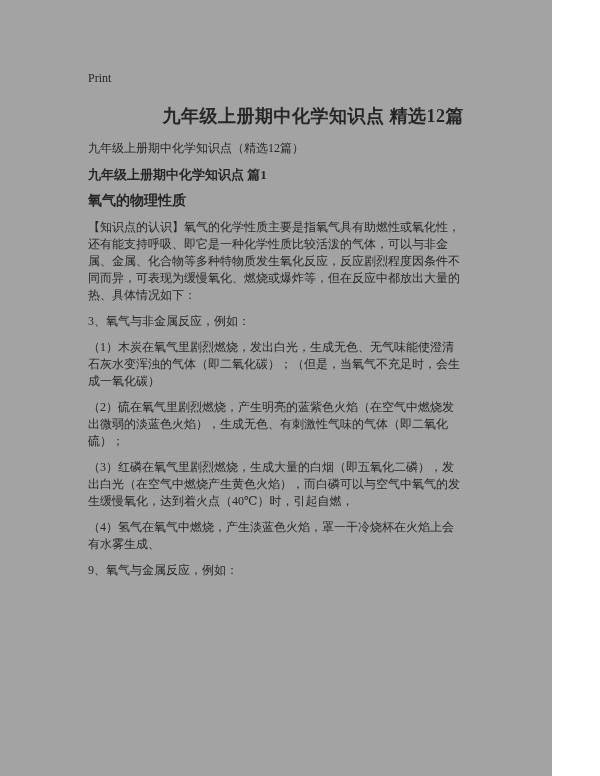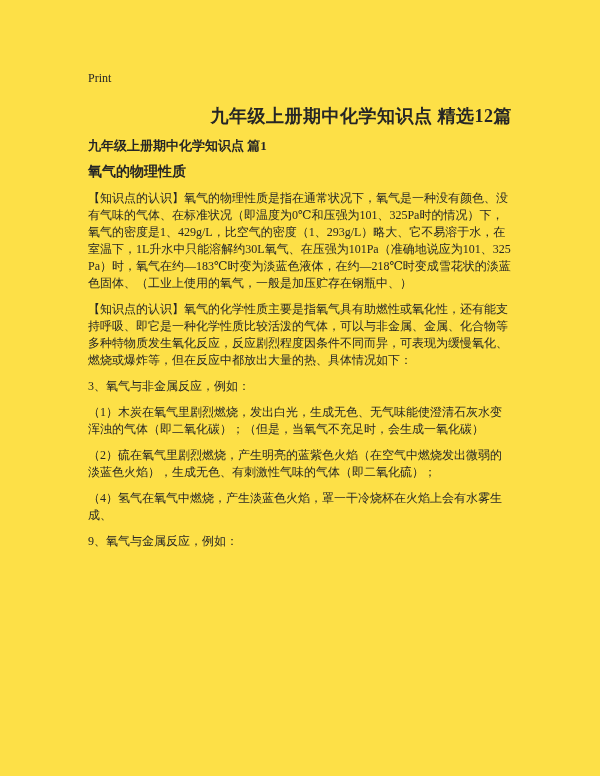--- a/index.html
+++ b/index.html
@@ -7,26 +7,26 @@
     padding: 0;
     background: #ffffff;
   }
   body {
     width: 600px;
     height: 776px;
     overflow: hidden;
   }
   .page {
     box-sizing: border-box;
-    width: 600px;
+    width: 552px;
     height: 776px;
     padding: 68px 88px 30px 88px;
     font-family: "Liberation Serif", "DejaVu Serif", serif;
     color: #262626;
-    background: #fde047;
+    background: #a3a3a3;
   }
   .print-link {
     display: inline-block;
     font-size: 12px;
     line-height: 14px;
     color: #262626;
     text-decoration: none;
     cursor: pointer;
   }
   .doc-title {
@@ -65,35 +65,36 @@
 </style>
 </head>
 <body>
 
 <div class="page">
 
   <a class="print-link">Print</a>
 
   <h1 class="doc-title">九年级上册期中化学知识点 精选12篇</h1>
 
+  <p class="subtitle">九年级上册期中化学知识点（精选12篇）</p>
 
   <h2 class="chapter-heading">九年级上册期中化学知识点 篇1</h2>
 
   <h3 class="section-heading">氧气的物理性质</h3>
 
-  <p class="para">【知识点的认识】氧气的物理性质是指在通常状况下，氧气是一种没有颜色、没有气味的气体、在标准状况（即温度为0℃和压强为101、325Pa时的情况）下，氧气的密度是1、429g/L，比空气的密度（1、293g/L）略大、它不易溶于水，在室温下，1L升水中只能溶解约30L氧气、在压强为101Pa（准确地说应为101、325Pa）时，氧气在约—183℃时变为淡蓝色液体，在约—218℃时变成雪花状的淡蓝色固体、（工业上使用的氧气，一般是加压贮存在钢瓶中、）</p>
 
 
   <p class="para">【知识点的认识】氧气的化学性质主要是指氧气具有助燃性或氧化性，还有能支持呼吸、即它是一种化学性质比较活泼的气体，可以与非金属、金属、化合物等多种特物质发生氧化反应，反应剧烈程度因条件不同而异，可表现为缓慢氧化、燃烧或爆炸等，但在反应中都放出大量的热、具体情况如下：</p>
 
   <p class="para">3、氧气与非金属反应，例如：</p>
 
   <p class="para">（1）木炭在氧气里剧烈燃烧，发出白光，生成无色、无气味能使澄清石灰水变浑浊的气体（即二氧化碳）；（但是，当氧气不充足时，会生成一氧化碳）</p>
 
   <p class="para">（2）硫在氧气里剧烈燃烧，产生明亮的蓝紫色火焰（在空气中燃烧发出微弱的淡蓝色火焰），生成无色、有刺激性气味的气体（即二氧化硫）；</p>
 
+  <p class="para">（3）红磷在氧气里剧烈燃烧，生成大量的白烟（即五氧化二磷），发出白光（在空气中燃烧产生黄色火焰），而白磷可以与空气中氧气的发生缓慢氧化，达到着火点（40℃）时，引起自燃，</p>
 
   <p class="para">（4）氢气在氧气中燃烧，产生淡蓝色火焰，罩一干冷烧杯在火焰上会有水雾生成、</p>
 
   <p class="para">9、氧气与金属反应，例如：</p>
 
 
 </div>
 
 </body></html>

